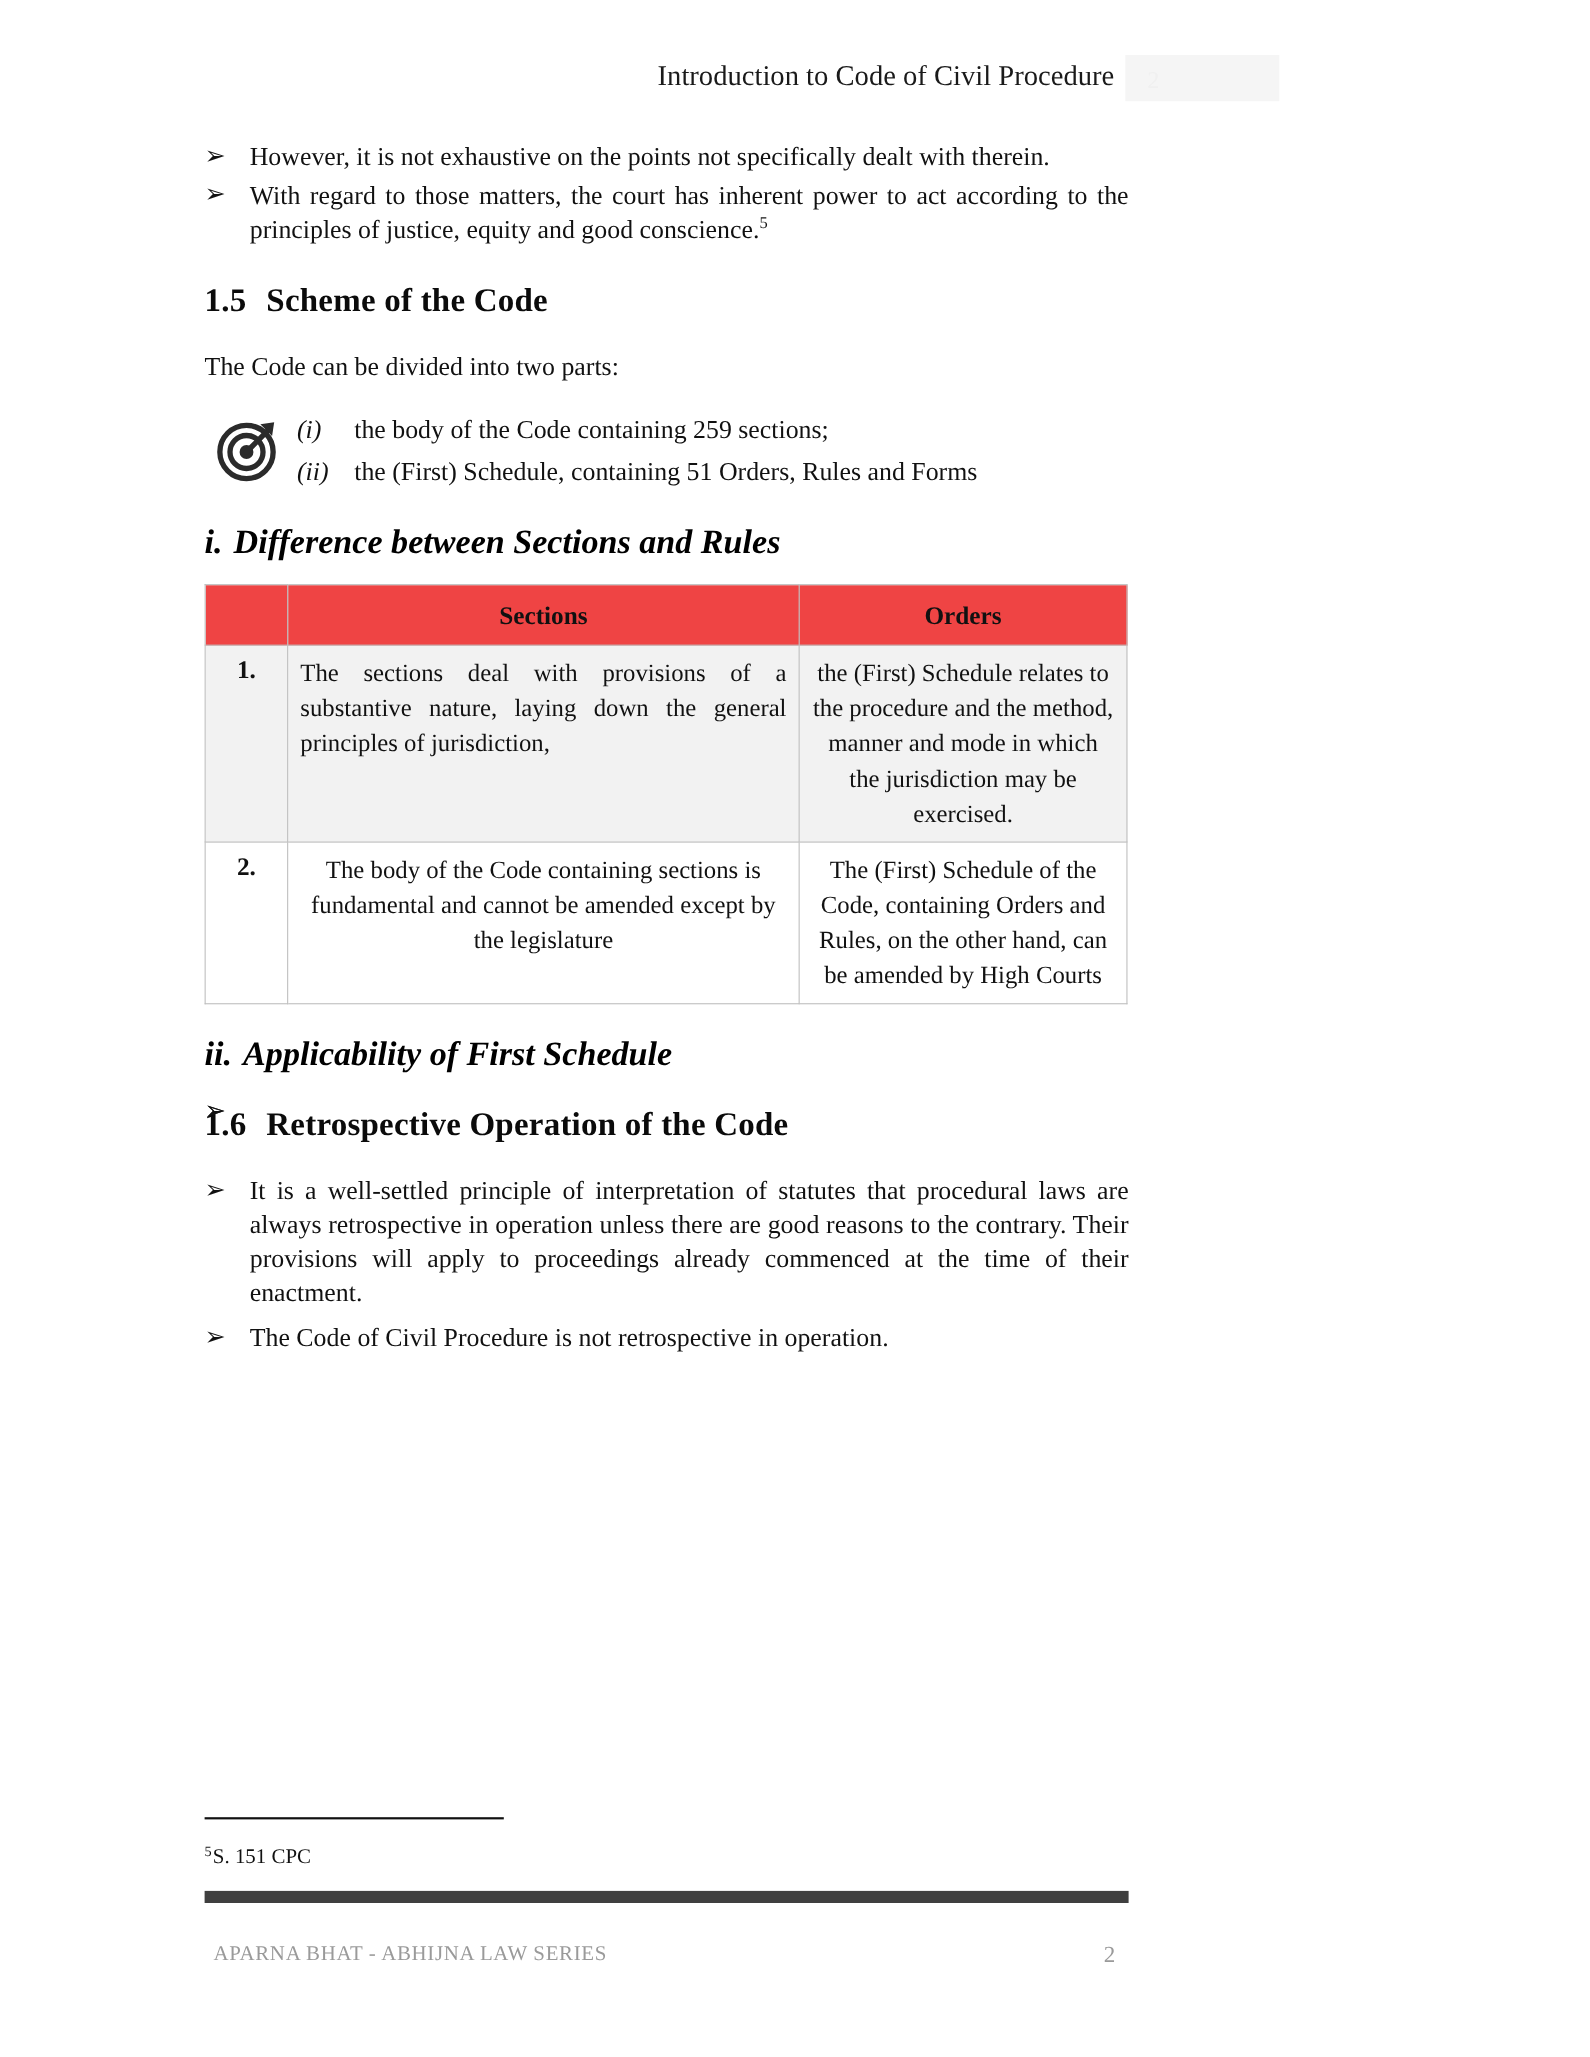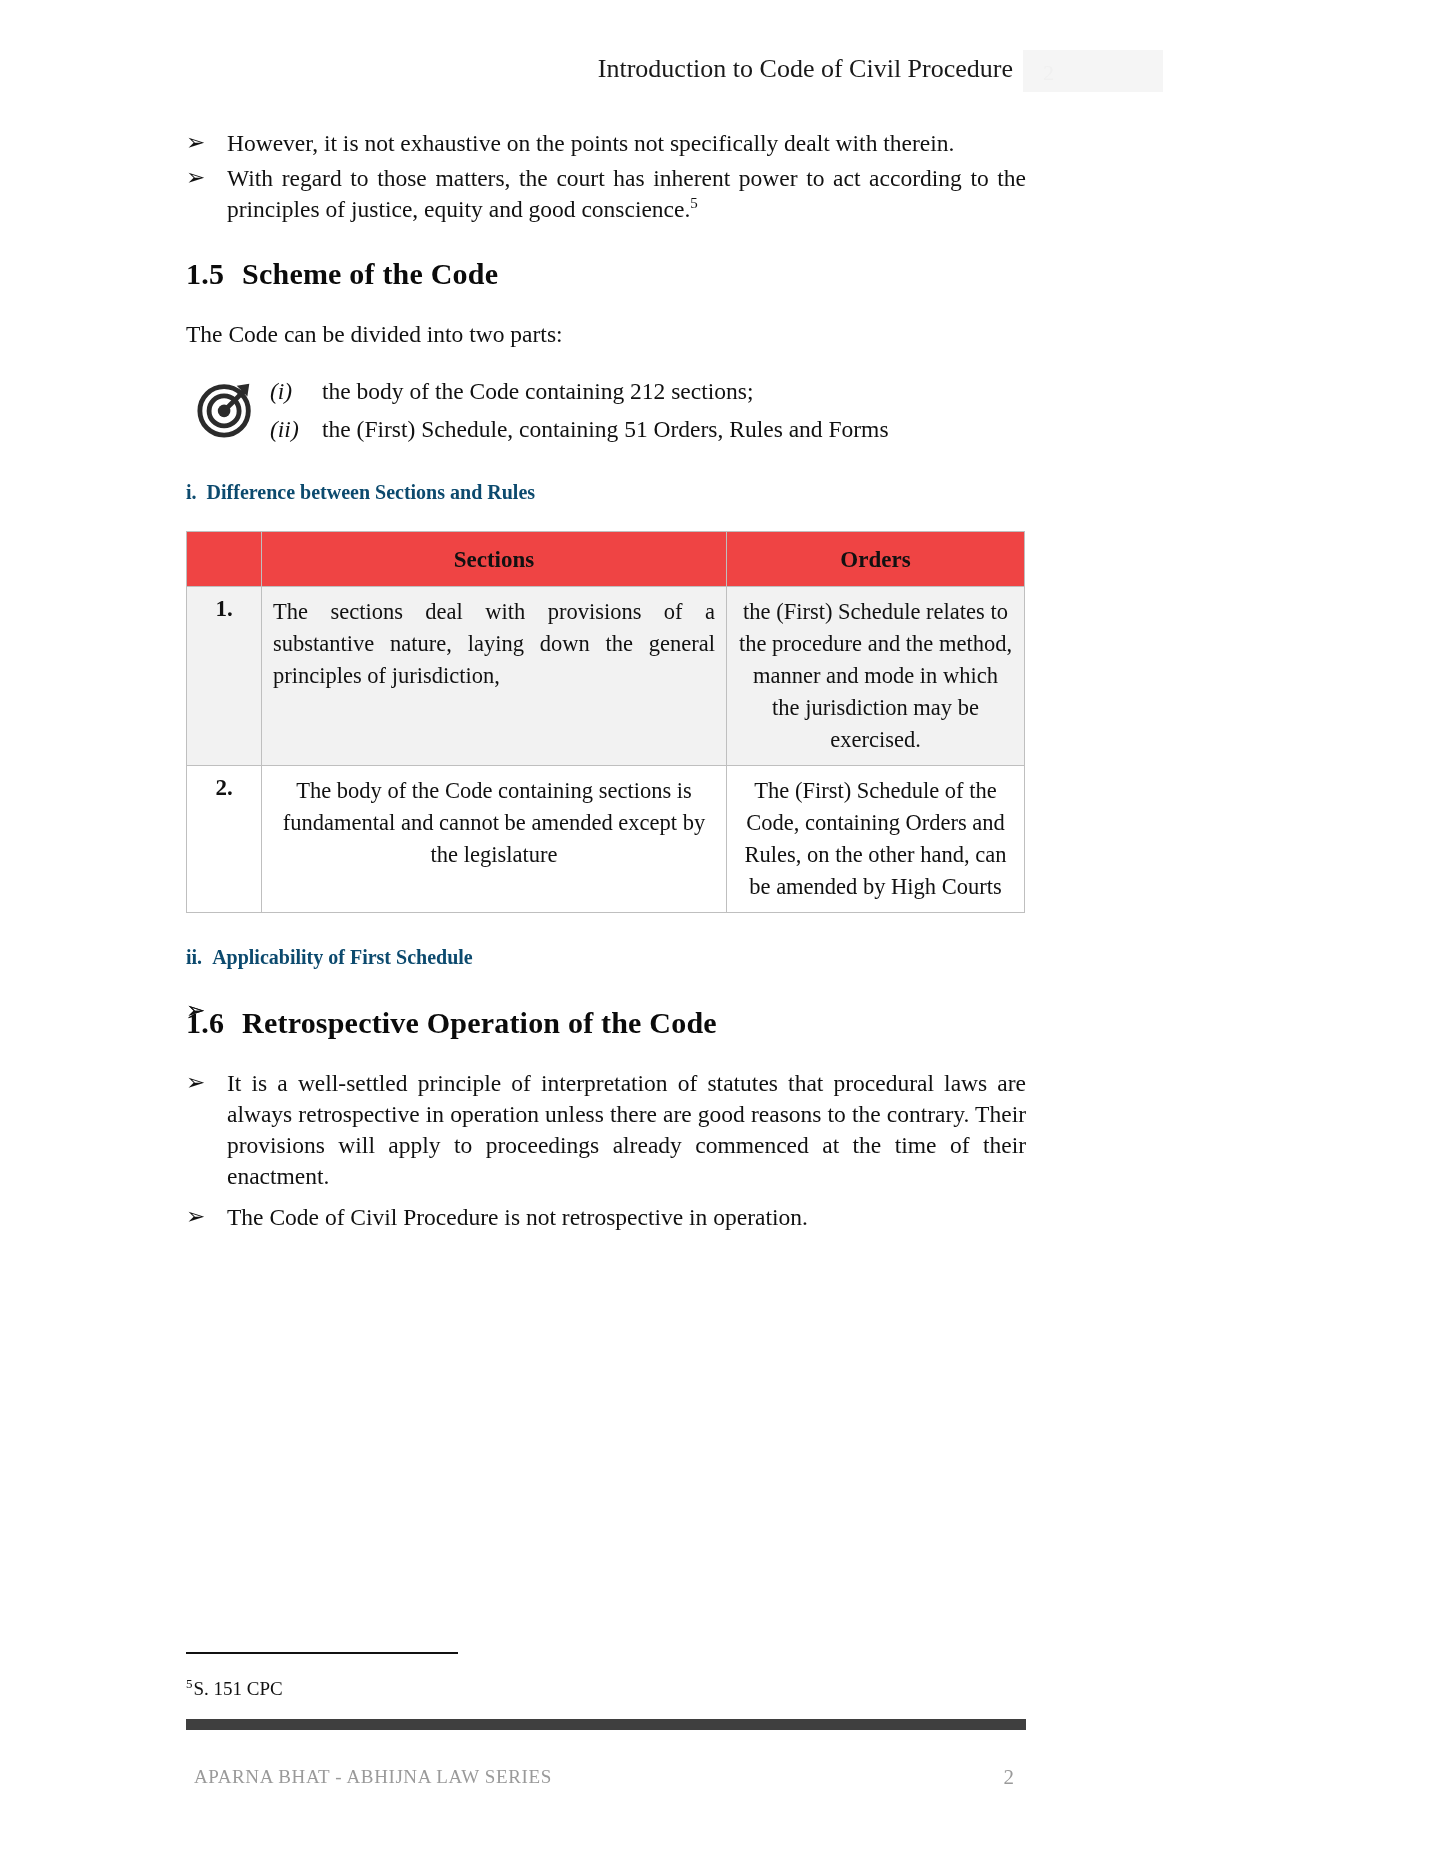--- a/index.html
+++ b/index.html
@@ -97,25 +97,26 @@
     font-size: 30px;
     line-height: 38px;
     font-weight: bold;
     margin: 30px 0 0 0;
     letter-spacing: .2px;
     color: #0b0b0b;
   }
   h2.sec-heading .num { margin-right: 18px; }
 
   h3.sub-heading {
-    font-size: 20px;
+    font-size: 31px;
     line-height: 33px;
     font-weight: bold;
     margin: 28px 0 0 0;
-    color: #0c4a6e;
+    color: #000000;
+    font-style: italic;
   }
   h3.sub-heading .num { margin-right: 10px; }
 
   p.body-text {
     font-size: 23.5px;
     line-height: 31px;
     margin: 26px 0 0 0;
     color: #111;
   }
 
@@ -292,21 +293,21 @@
           <circle cx="29" cy="35" r="25" fill="none" stroke="#2b2b2b" stroke-width="5"></circle>
           <circle cx="29" cy="35" r="15.5" fill="none" stroke="#2b2b2b" stroke-width="5"></circle>
           <circle cx="29" cy="35" r="6.5" fill="#2b2b2b"></circle>
           <path d="M29 35 L49 15" stroke="#2b2b2b" stroke-width="5" stroke-linecap="round" fill="none"></path>
           <path d="M42 9 L55 7 L53 20 Z" fill="#2b2b2b"></path>
         </svg>
       </span>
       <ul class="roman-list">
         <li class="roman-item">
           <span class="rn">(i)</span>
-          <span>the body of the Code containing 212 sections;</span>
+          <span>the body of the Code containing 259 sections;</span>
         </li>
         <li class="roman-item">
           <span class="rn">(ii)</span>
           <span>the (First) Schedule, containing 51 Orders, Rules and Forms</span>
         </li>
       </ul>
     </div>
 
     <h3 class="sub-heading">
       <span class="num">i.</span><span>Difference between Sections and Rules</span>

